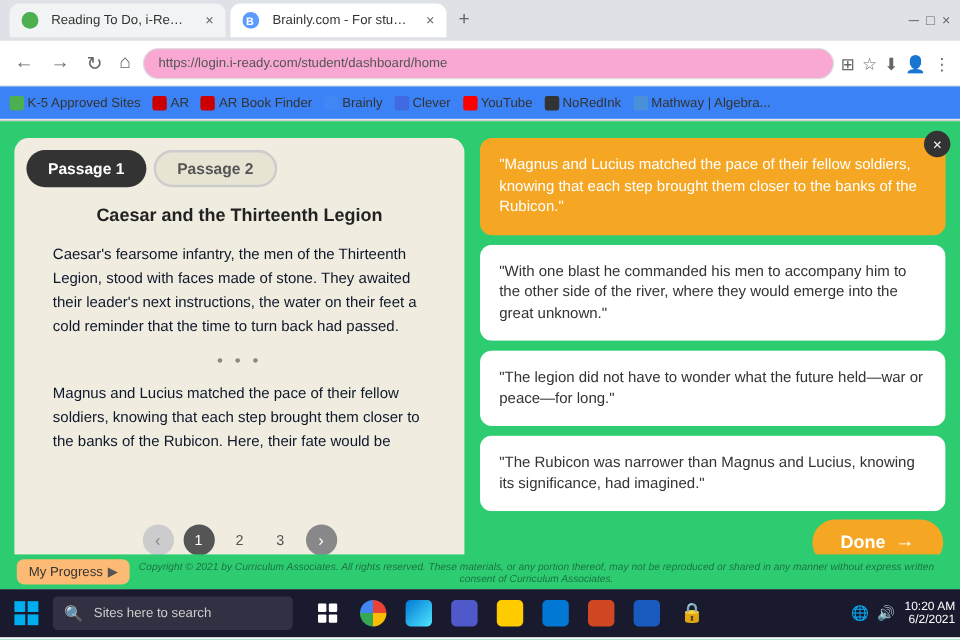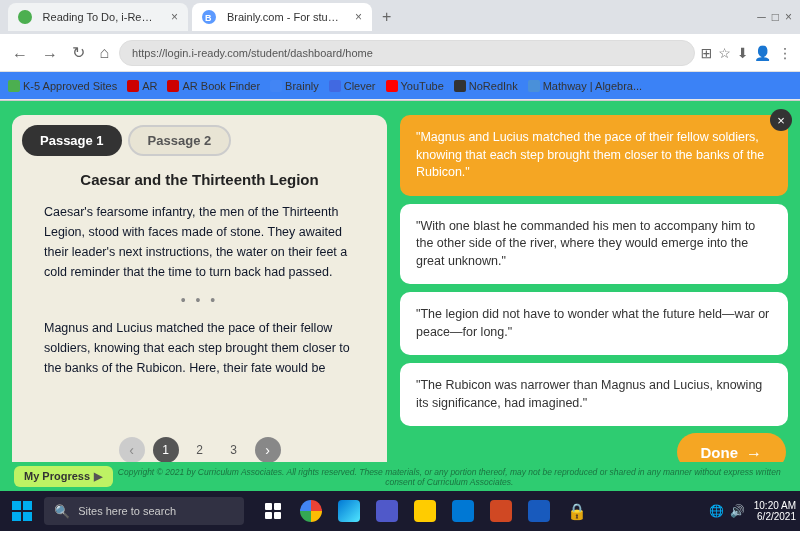--- a/index.html
+++ b/index.html
@@ -12,21 +12,21 @@
     .tab.active { background: #fff; }
     .tab-favicon { width: 14px; height: 14px; border-radius: 50%; background: #4CAF50; display: inline-block; }
     .tab-favicon2 { width: 14px; height: 14px; display: inline-block; }
     .tab-title { white-space: nowrap; overflow: hidden; text-overflow: ellipsis; font-size: 11px; }
     .tab-close { margin-left: 4px; color: #666; font-size: 12px; cursor: pointer; }
     .new-tab { background: none; border: none; font-size: 16px; color: #666; cursor: pointer; padding: 0 6px; }
     .window-controls { margin-left: auto; display: flex; gap: 6px; align-items: center; }
     .nav-bar { display: flex; align-items: center; height: 38px; background: #fff; padding: 4px 8px; gap: 6px; border-bottom: 1px solid #e0e0e0; }
     .nav-btn { background: none; border: none; cursor: pointer; color: #666; font-size: 16px; padding: 2px 4px; }
     .nav-btn:disabled { color: #ccc; }
-    .address-bar { flex: 1; height: 26px; border: 1px solid #ddd; border-radius: 13px; padding: 0 12px; font-size: 11px; color: #333; background: #e5e5e5; display: flex; align-items: center; }
+    .address-bar { flex: 1; height: 26px; border: 1px solid #ddd; border-radius: 13px; padding: 0 12px; font-size: 11px; color: #333; background: #f9a8d4; display: flex; align-items: center; }
     .address-text { font-size: 11px; color: #555; }
     .nav-icon { font-size: 14px; color: #666; cursor: pointer; }
     .bookmarks-bar { display: flex; align-items: center; height: 28px; padding: 0 8px; gap: 10px; background: #3b82f6; border-bottom: 1px solid #e8e8e8; overflow: hidden; }
     .bookmark-item { font-size: 11px; color: #333; cursor: pointer; white-space: nowrap; display: flex; align-items: center; gap: 3px; }
     .bookmark-dot { width: 12px; height: 12px; border-radius: 2px; display: inline-block; }
 
     
     .app-container { width: 800px; height: 390px; background: #2ecc71; position: relative; overflow: hidden; }
     .close-btn { position: absolute; top: 8px; right: 8px; width: 22px; height: 22px; background: #333; border-radius: 50%; color: #fff; display: flex; align-items: center; justify-content: center; font-size: 13px; cursor: pointer; z-index: 10; }
 
@@ -54,21 +54,21 @@
     .answer-options { display: flex; flex-direction: column; gap: 8px; }
     .answer-option { background: #fff; border-radius: 10px; padding: 12px 14px; font-size: 12.5px; color: #333; cursor: pointer; line-height: 1.4; border: 2px solid transparent; }
     .answer-option.selected { background: #f5a623; border-color: #f5a623; color: #fff; }
 
     
     .done-btn { position: absolute; right: 14px; bottom: 20px; background: #f5a623; color: #fff; border: none; border-radius: 24px; padding: 10px 24px; font-size: 15px; font-weight: 700; cursor: pointer; display: flex; align-items: center; gap: 8px; }
     .done-arrow { font-size: 16px; }
 
     
     .app-footer { position: absolute; bottom: 0; left: 0; right: 0; display: flex; align-items: center; padding: 4px 14px; background: #2ecc71; }
-    .my-progress-btn { background: #bef264; border: none; border-radius: 6px; padding: 4px 10px; font-size: 11px; color: #333; cursor: pointer; display: flex; gap: 4px; font-weight: 700; }
+    .my-progress-btn { background: #fdba74; border: none; border-radius: 6px; padding: 4px 10px; font-size: 11px; color: #333; cursor: pointer; display: flex; align-items: center; gap: 4px; font-weight: 400; }
     .my-progress-arrow { font-size: 11px; color: #555; }
     .copyright { font-size: 8.5px; color: rgba(0,0,0,0.45); text-align: center; flex: 1; font-style: italic; }
 
     
     .taskbar { height: 40px; background: #1a1a2e; display: flex; align-items: center; padding: 0 4px; position: relative; }
     .taskbar-start { width: 36px; height: 36px; display: flex; align-items: center; justify-content: center; cursor: pointer; }
     .taskbar-search { display: flex; align-items: center; background: rgba(255,255,255,0.1); border-radius: 4px; height: 28px; padding: 0 10px; margin: 0 4px; min-width: 200px; gap: 8px; }
     .taskbar-search-icon { color: #ccc; font-size: 13px; }
     .taskbar-search-text { font-size: 11px; color: #ccc; }
     .taskbar-icons { display: flex; align-items: center; gap: 4px; margin-left: 8px; }

